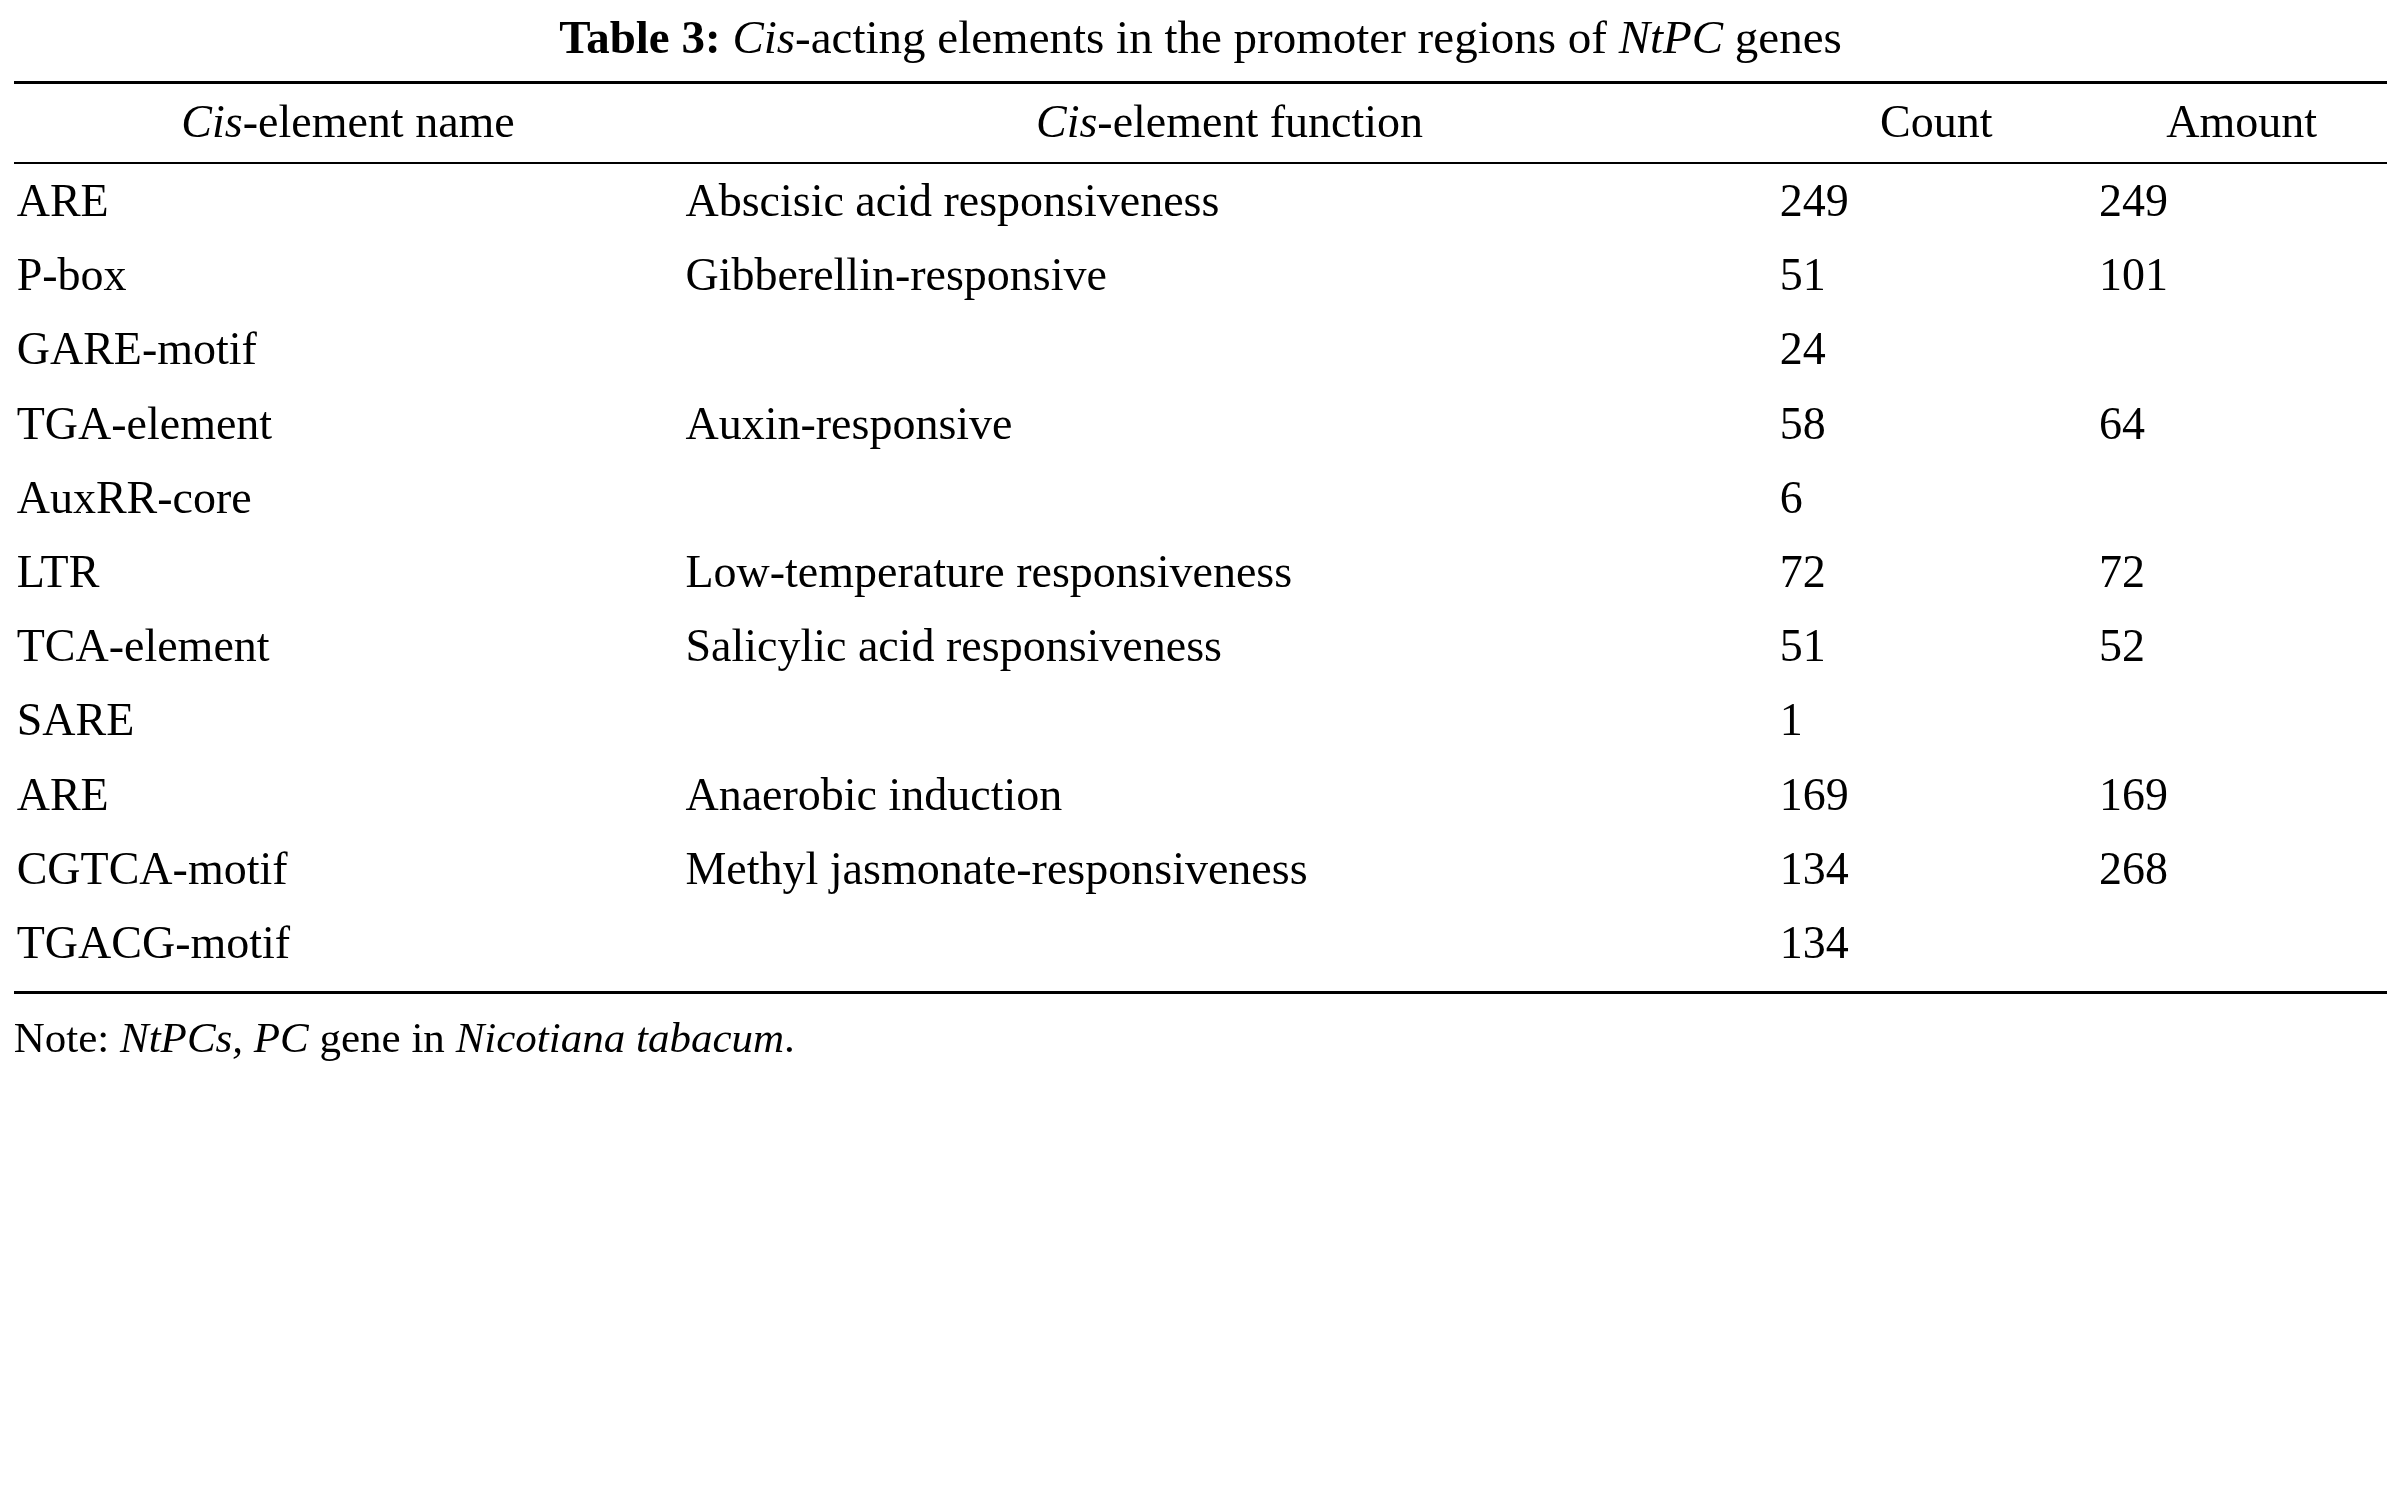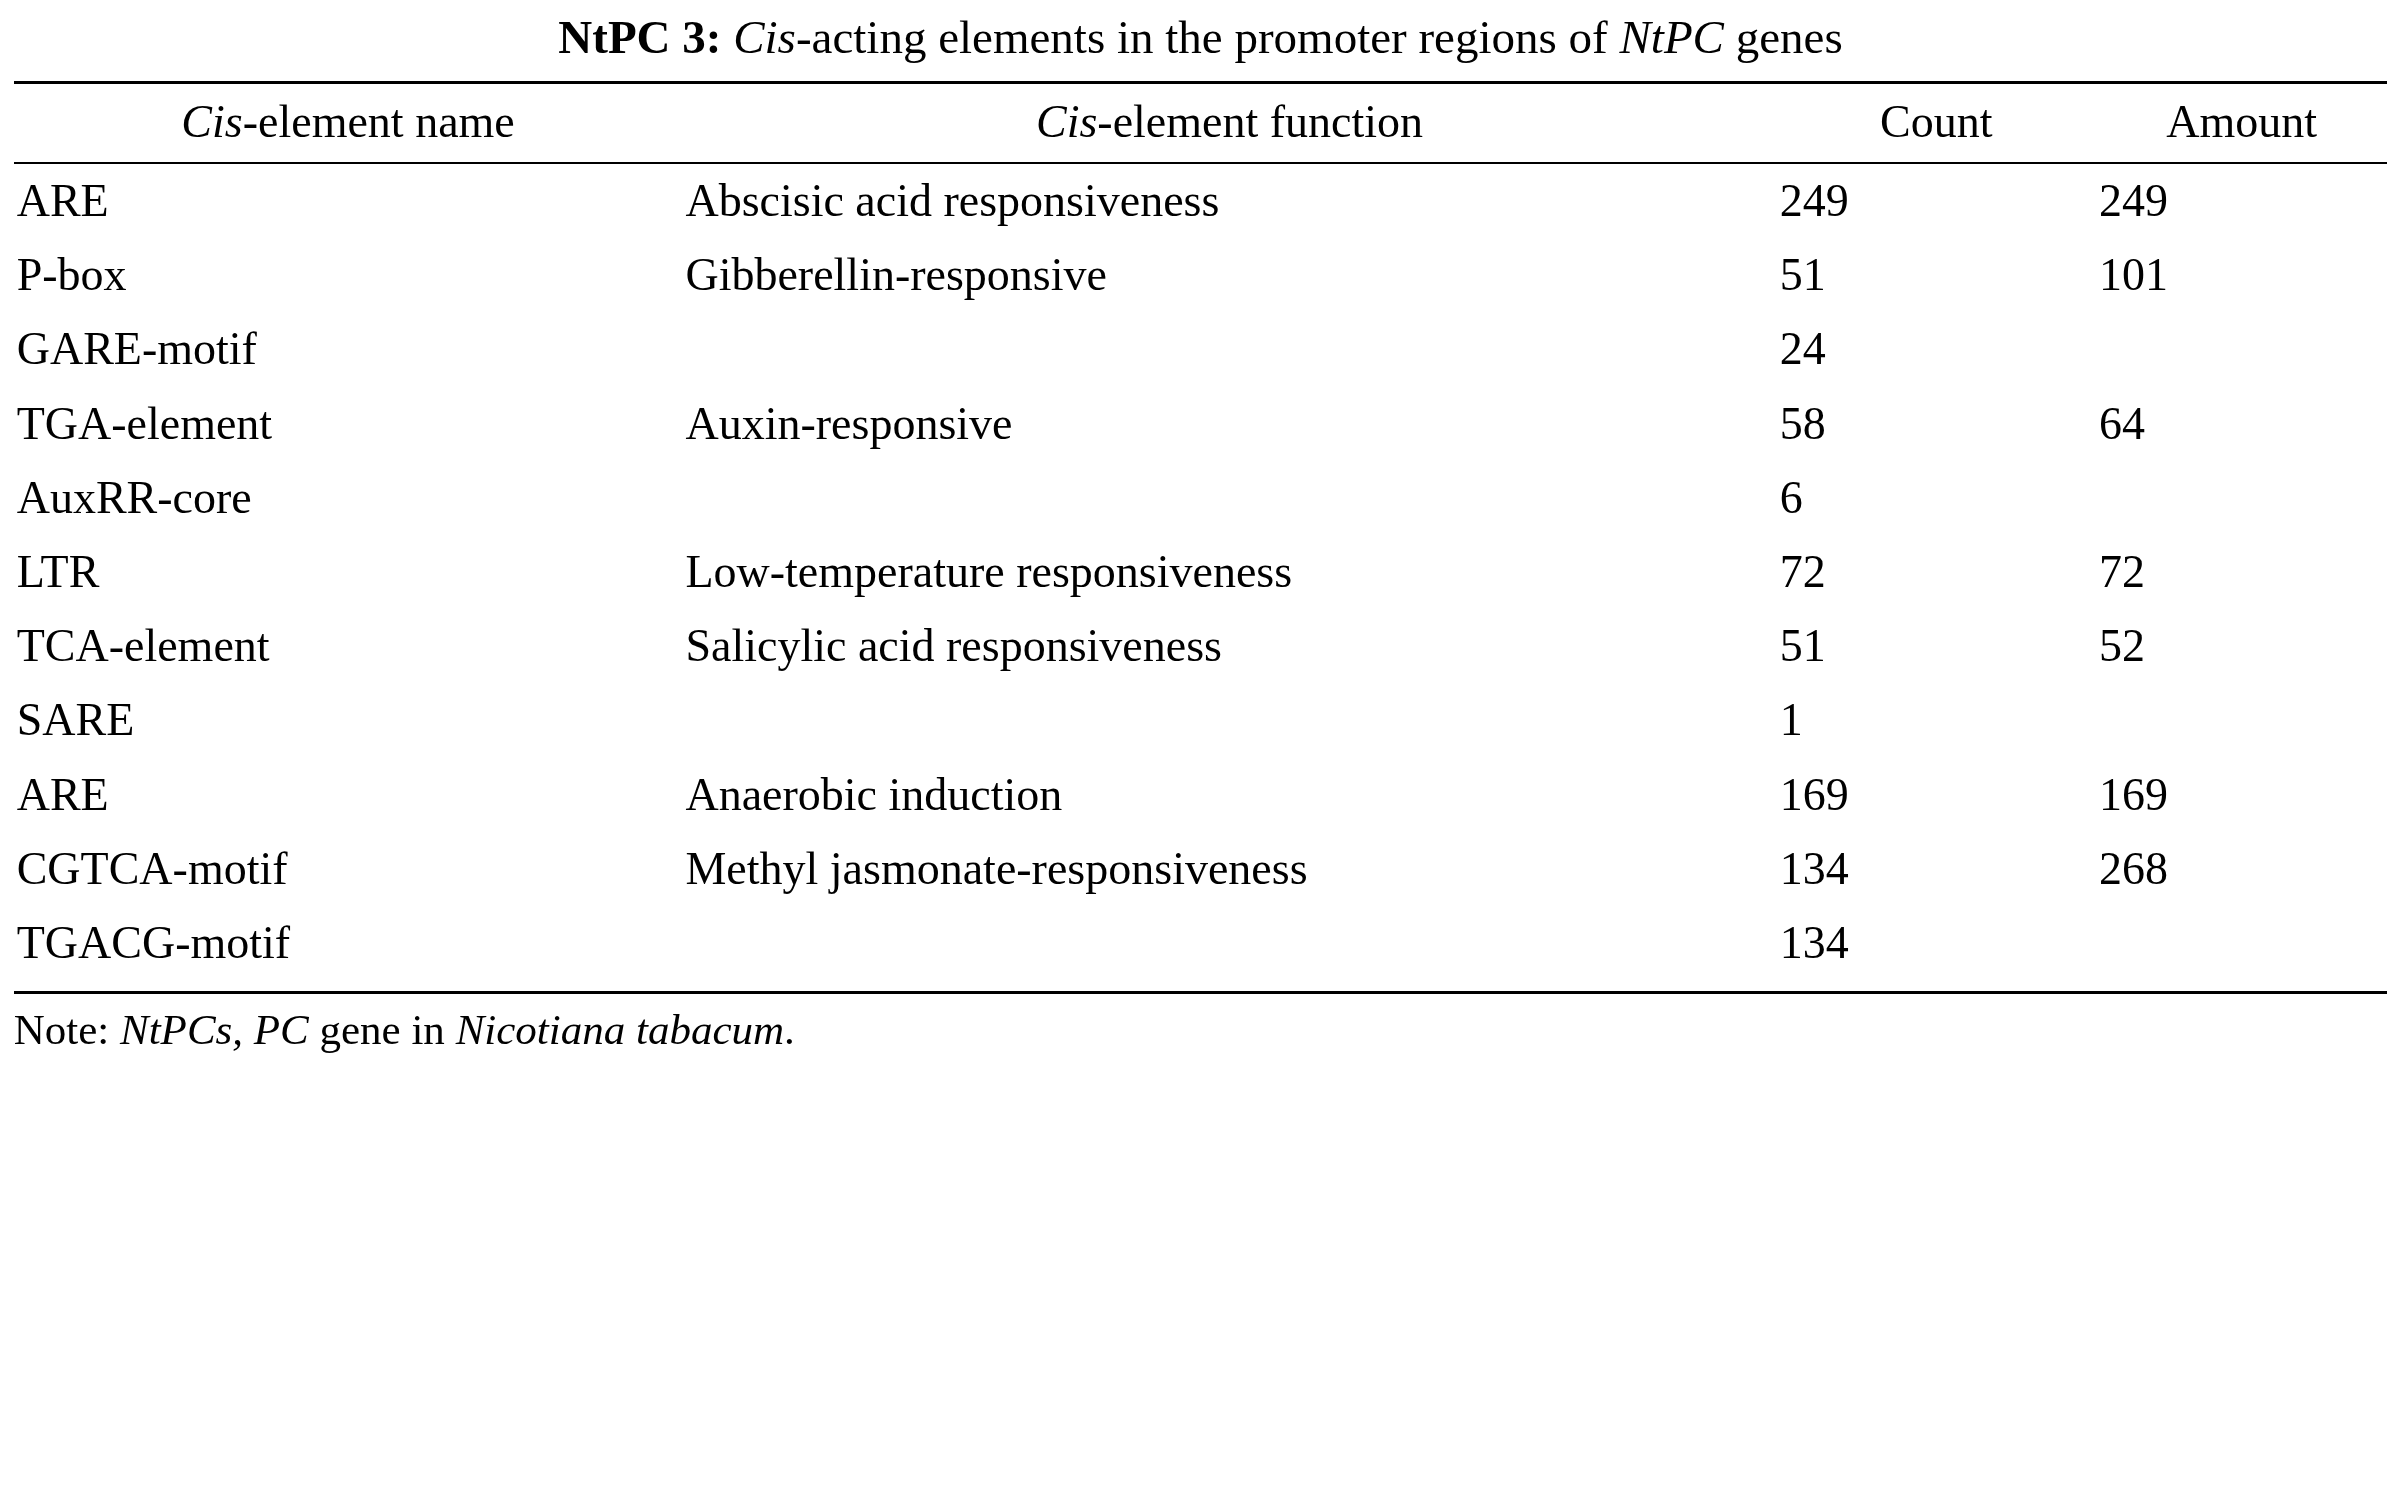--- a/index.html
+++ b/index.html
@@ -61,32 +61,32 @@
   table.tbl tbody tr:last-child td {
     padding-bottom: 22px;
   }
   table.tbl tbody {
     border-bottom: 3.8px solid #000;
   }
   .it { font-style: italic; }
   .note {
     font-size: 43px;
     line-height: 1.15;
-    margin: 11px 0 0 0;
+    margin: 19px 0 0 0;
     white-space: nowrap;
   }
   .note .it { font-style: italic; }
 </style>
 </head>
 <body>
 
 <div class="sheet">
 
   <div class="caption">
-    <span class="lbl">NtPC 3:</span><span>&nbsp;</span><span class="it">Cis</span><span>-acting elements in the promoter regions of </span><span class="it">NtPC</span><span> genes</span>
+    <span class="lbl">Table 3:</span><span>&nbsp;</span><span class="it">Cis</span><span>-acting elements in the promoter regions of </span><span class="it">NtPC</span><span> genes</span>
   </div>
 
   <table class="tbl">
     <colgroup>
       <col class="c-name">
       <col class="c-func">
       <col class="c-count">
       <col class="c-amount">
     </colgroup>
     <thead>

